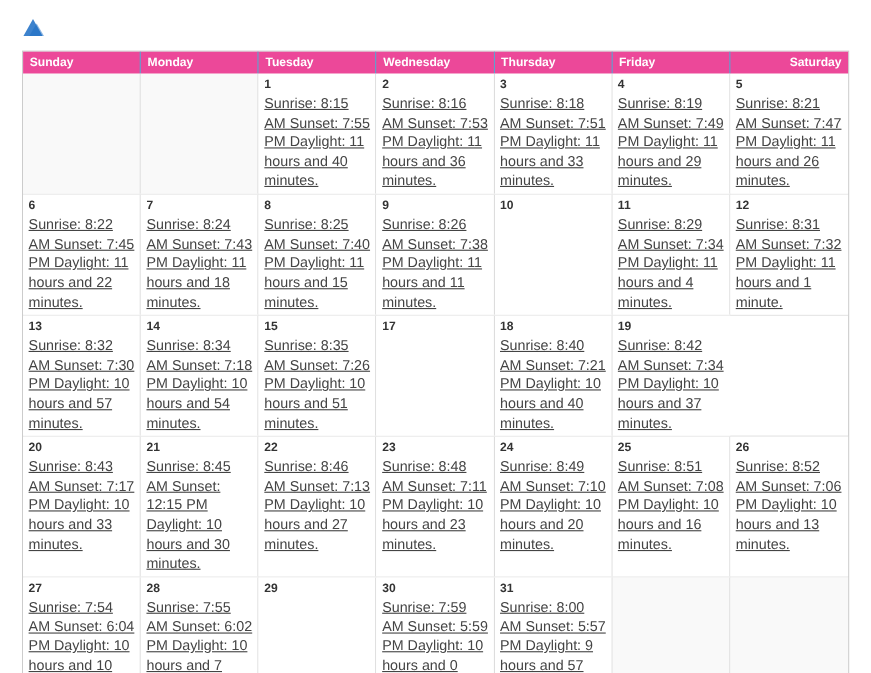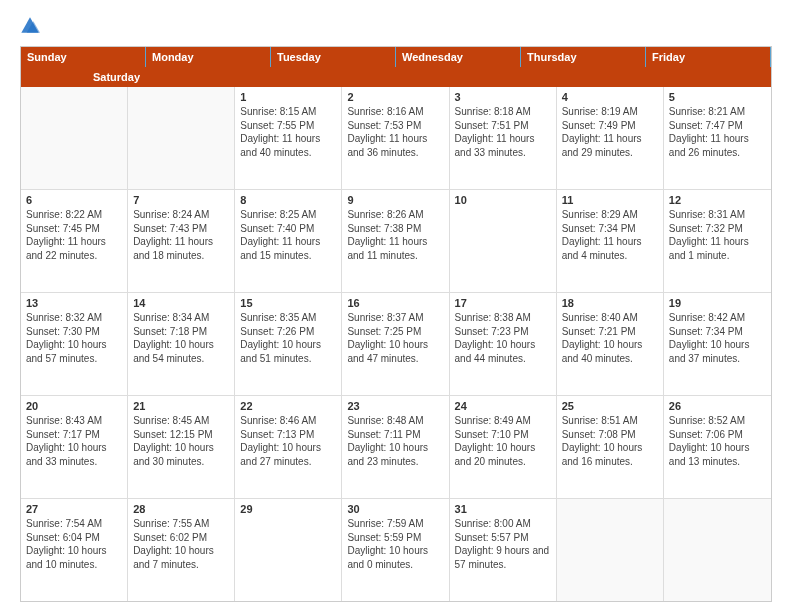--- a/index.html
+++ b/index.html
@@ -60,22 +60,22 @@
       color: #555;
     }
     .calendar {
       flex: 1;
       display: flex;
       flex-direction: column;
       border: 1px solid #ccc;
     }
     .cal-header {
       display: grid;
-      grid-template-columns: repeat(6, 1fr);
-      background: #c2410c;
+      grid-template-columns: repeat(7, 1fr);
+      background: #ec4899;
     }
     .cal-header-cell {
       color: #fff;
       font-size: 11px;
       font-weight: bold;
       padding: 4px 6px;
       border-right: 1px solid #5ba3d0;
     }
     .cal-header-cell:last-child {
       border-right: none;
@@ -112,22 +112,23 @@
     }
     .cal-cell .day-num {
       font-size: 11px;
       font-weight: bold;
       color: #333;
       display: block;
       margin-bottom: 1px;
     }
     .cal-cell .day-info {
       color: #444;
-      font-size: 10px;
+      font-size: 13px;
       line-height: 1.35;
+      text-decoration: underline;
     }
   </style>
 </head>
 <body>
 
 <div class="page">
   <div class="header">
     <div class="logo-area">
       <div class="logo">
         <svg class="logo-icon" viewBox="0 0 30 30">
@@ -243,30 +244,21 @@
 Sunset: 7:18 PM
 Daylight: 10 hours and 54 minutes.</div>
           </div>
           <div class="cal-cell">
             <span class="day-num">15</span>
             <div class="day-info">Sunrise: 8:35 AM
 Sunset: 7:26 PM
 Daylight: 10 hours and 51 minutes.</div>
           </div>
           <div class="cal-cell">
-            <span class="day-num">16</span>
-            <div class="day-info">Sunrise: 8:37 AM
-Sunset: 7:25 PM
-Daylight: 10 hours and 47 minutes.</div>
-          </div>
-          <div class="cal-cell">
             <span class="day-num">17</span>
-            <div class="day-info">Sunrise: 8:38 AM
-Sunset: 7:23 PM
-Daylight: 10 hours and 44 minutes.</div>
           </div>
           <div class="cal-cell">
             <span class="day-num">18</span>
             <div class="day-info">Sunrise: 8:40 AM
 Sunset: 7:21 PM
 Daylight: 10 hours and 40 minutes.</div>
           </div>
           <div class="cal-cell">
             <span class="day-num">19</span>
             <div class="day-info">Sunrise: 8:42 AM

